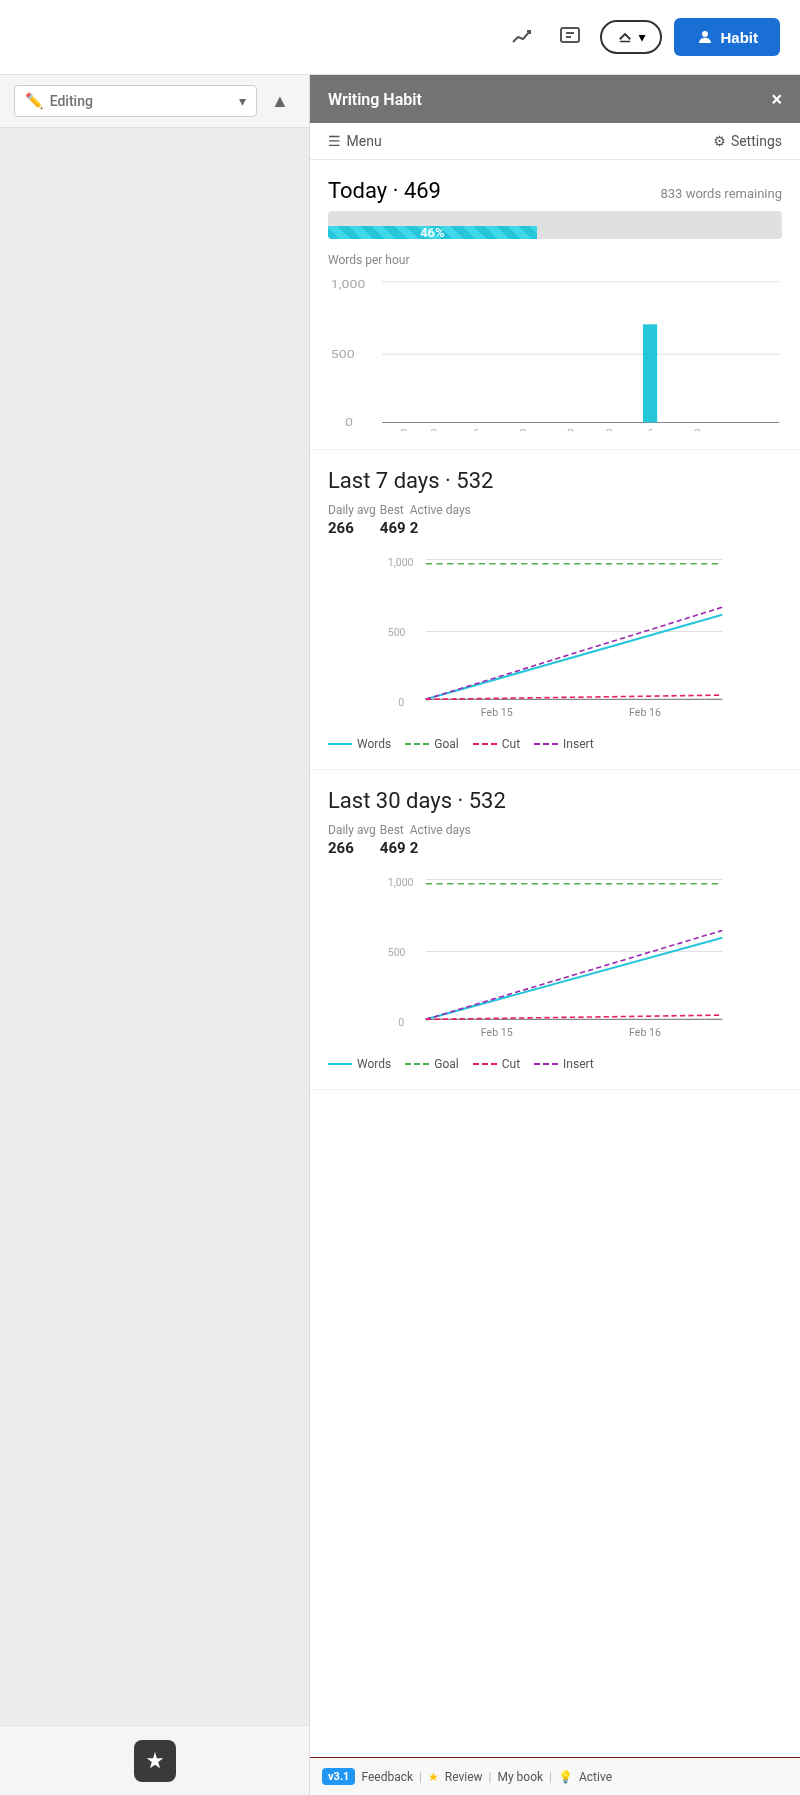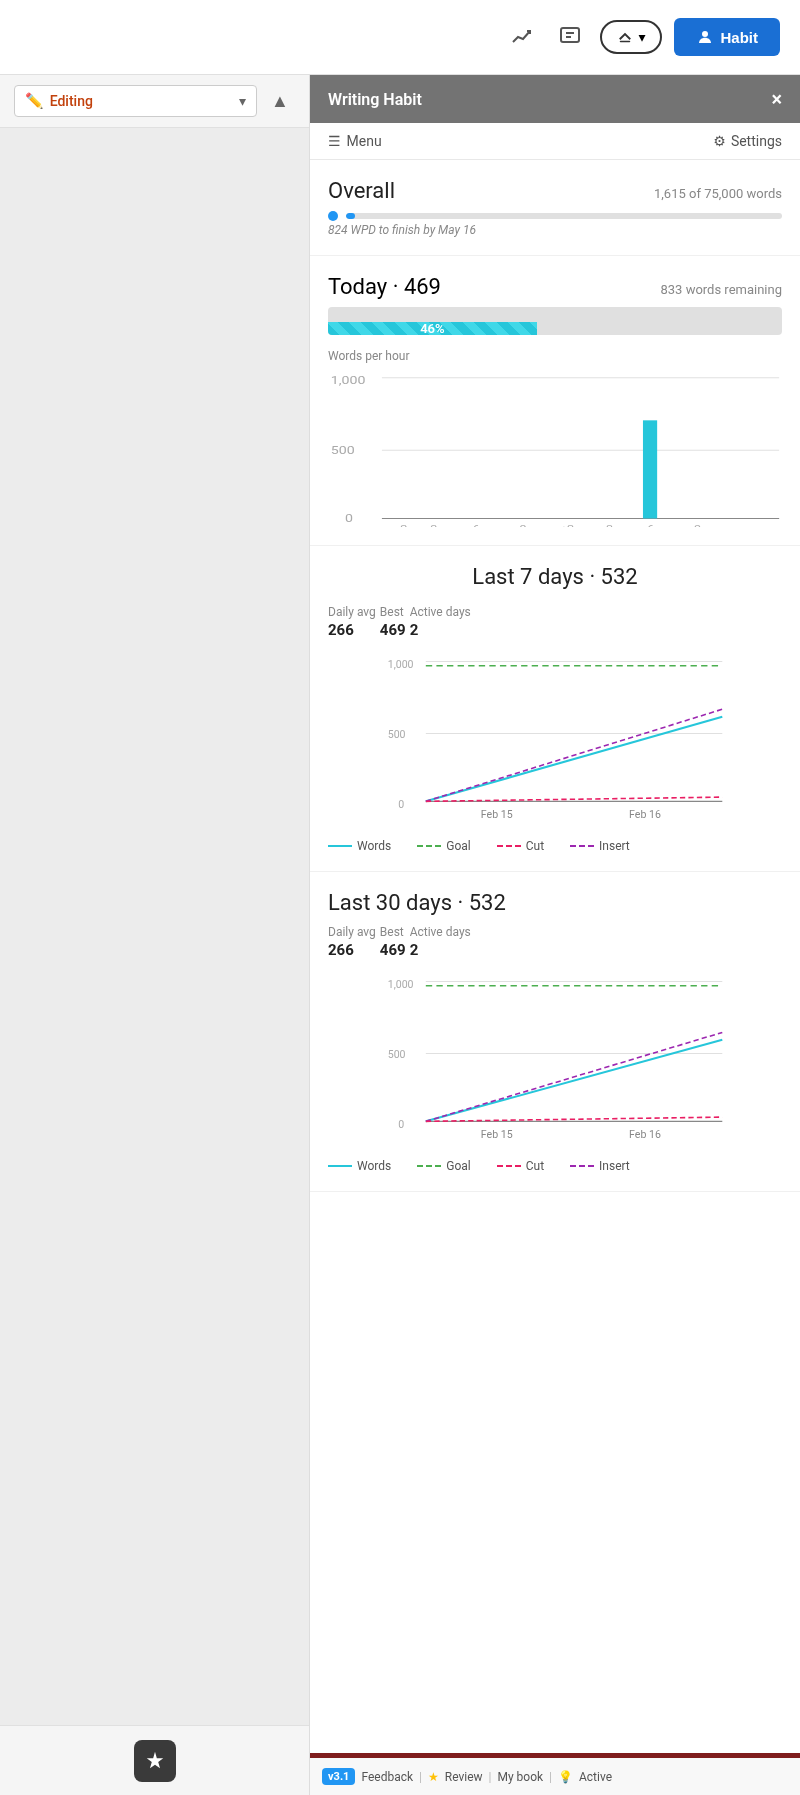--- a/index.html
+++ b/index.html
@@ -265,42 +265,42 @@
       margin-bottom: 2px;
     }
     .stat-value {
       font-size: 15px;
       font-weight: 700;
       color: #222;
     }
 
     
     .legend-row {
-      display: flex; gap: 26px; align-items: center;
+      display: flex; gap: 14px; align-items: center;
       margin-top: 6px; margin-bottom: 8px;
       flex-wrap: wrap;
     }
     .legend-item {
       display: flex; align-items: center; gap: 5px;
       font-size: 12px; color: #555;
     }
     .legend-line {
       width: 24px; height: 2px;
     }
     .legend-dashed {
       width: 24px; height: 0;
       border-top: 2px dashed;
     }
 
     
     .habit-footer {
       margin-top: auto;
       padding: 10px 12px;
       background: #f8f8f8;
-      border-top: 5px solid #7f1d1d;
+      border-top: 1px solid #7f1d1d;
       display: flex;
       align-items: center;
       gap: 6px;
       font-size: 12px;
       color: #555;
       flex-shrink: 0;
     }
     .footer-badge {
       background: #2196f3;
       color: #fff;
@@ -347,21 +347,21 @@
       <path d="M4 20c0-4 3.6-7 8-7s8 3 8 7"></path>
     </svg>
     <span>Habit</span>
   </button>
 </div>
 
 <div class="left-panel">
   <div class="editing-bar">
     <div class="editing-dropdown">
       <span style="color:#2196f3; font-size:15px;">✏️</span>
-      <span style="color:#c2410c; font-weight:500;">Editing</span>
+      <span style="color:#737373; font-weight:500;">Editing</span>
       <span style="margin-left:auto; color:#666;">▾</span>
     </div>
     <div class="collapse-btn">▲</div>
   </div>
   <div class="left-content"></div>
   <div class="left-bottom">
     <div class="ai-btn">
       <svg width="22" height="22" viewBox="0 0 24 24" fill="white">
         <path d="M12 2l2 7h7l-5.5 4 2 7L12 16l-5.5 4 2-7L3 9h7z"></path>
       </svg>
@@ -381,33 +381,20 @@
       <span>Menu</span>
     </div>
     <div class="habit-nav-settings">
       <span>⚙</span>
       <span>Settings</span>
     </div>
   </div>
 
   <div class="habit-scroll">
 
-    <div class="habit-section">
-      <div style="display:flex; align-items:baseline; justify-content:space-between; margin-bottom:6px;">
-        <span class="section-title">Overall</span>
-        <span class="section-subtitle">1,615 of 75,000 words</span>
-      </div>
-      <div class="progress-dot-row">
-        <div class="progress-dot"></div>
-        <div class="progress-bar-track">
-          <div class="progress-bar-fill" style="width:2.15%"></div>
-        </div>
-      </div>
-      <div class="wpd-note">824 WPD to finish by May 16</div>
-    </div>
 
     <div class="habit-section">
       <div class="today-header">
         <span class="today-title">Today · 469</span>
         <span class="today-remaining">833 words remaining</span>
       </div>
       <div class="striped-bar">
         <div class="striped-fill" style="width:46%">
           <span>46%</span>
         </div>
@@ -432,21 +419,21 @@
           <text x="196" y="155" font-size="9" fill="#aaa">3</text>
           <text x="225" y="155" font-size="9" fill="#aaa">6</text>
           <text x="258" y="155" font-size="9" fill="#aaa">9</text>
 
           <rect x="222" y="50" width="10" height="92" fill="#26c6da"></rect>
         </svg>
       </div>
     </div>
 
     <div class="habit-section">
-      <div style="margin-bottom:16px;text-align:center;">
+      <div style="margin-bottom:10px;">
         <span class="section-title">Last 7 days · 532</span>
       </div>
       <div class="stats-row">
         <div class="stat-item">
           <div class="stat-label">Daily avg</div>
           <div class="stat-value">266</div>
         </div>
         <div class="stat-item">
           <div class="stat-label">Best</div>
           <div class="stat-value">469</div>

